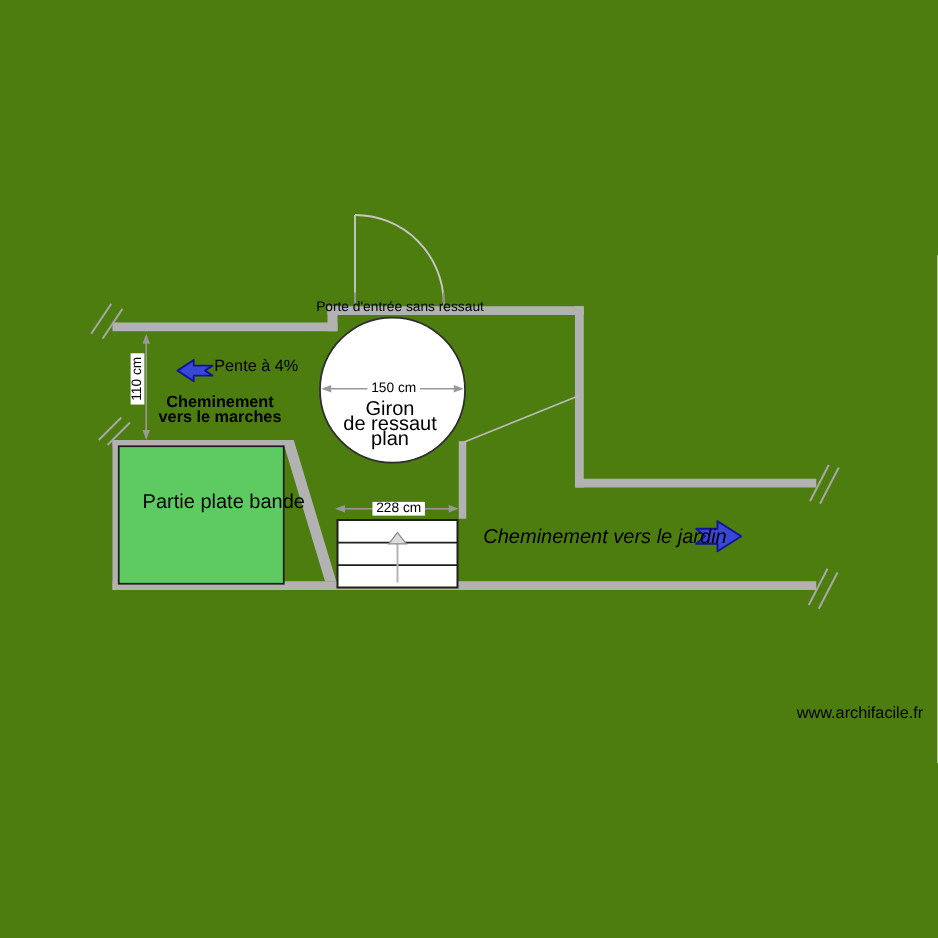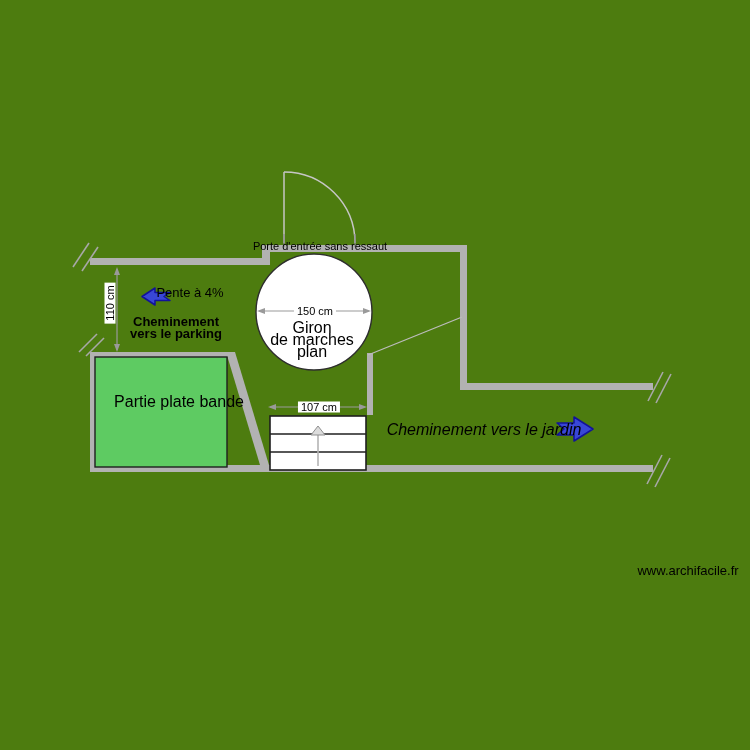--- a/index.html
+++ b/index.html
@@ -98,39 +98,39 @@
       <line x1="318" y1="466" x2="318" y2="435" stroke="#b4b4b4" stroke-width="1.6"></line>
       <polygon points="311,435 318,426 325,435" fill="#dcdcdc" stroke="#8f8f8f" stroke-width="1"></polygon>
     </g>
 
     <polygon points="170,292.5 155,292.5 155,288 142,296.5 155,305 155,300.5 170,300.5 164,296.5" fill="#3947d6" stroke="#12129b" stroke-width="1.5" stroke-linejoin="round"></polygon>
     <polygon points="557,423 574,423 574,417 593,429 574,441 574,435 557,435 564,429" fill="#3947d6" stroke="#12129b" stroke-width="1.5" stroke-linejoin="round"></polygon>
   </svg>
 
   <div class="lbl lbl-11" style="left:320px;top:246px;">Porte d'entrée sans ressaut</div>
 
-  <div class="lbl lbl-13" style="left:190px;top:292px;">Pente à 4%</div>
+  <div class="lbl lbl-13" style="left:205px;top:292px;">Pente à 4%</div>
 
   <div class="lbl dim-text rot" style="left:110px;top:303px;">110 cm</div>
 
   <div class="lbl lbl-13 two-line" style="left:176px;top:327px;">
     <div>Cheminement</div>
-    <div>vers le parking</div>
+    <div>vers le marches</div>
   </div>
 
   <div class="lbl lbl-12" style="left:179px;top:402px;">Partie plate bande</div>
 
   <div class="lbl dim-text" style="left:315px;top:311px;text-align:right;">150 cm</div>
 
   <div class="lbl lbl-12 three-line" style="left:312px;top:340px;">
     <div>Giron</div>
-    <div>de marches</div>
+    <div>de ressaut</div>
     <div>plan</div>
   </div>
 
-  <div class="lbl dim-text" style="left:319px;top:407px;">107 cm</div>
+  <div class="lbl dim-text" style="left:319px;top:407px;">228 cm</div>
 
 
   <div class="lbl lbl-12" style="left:484px;top:430px;font-style:italic;">Cheminement vers le jardin</div>
 
   <div class="lbl lbl-13" style="left:688px;top:570px;">www.archifacile.fr</div>
 
 </div>
 
 </body></html>

